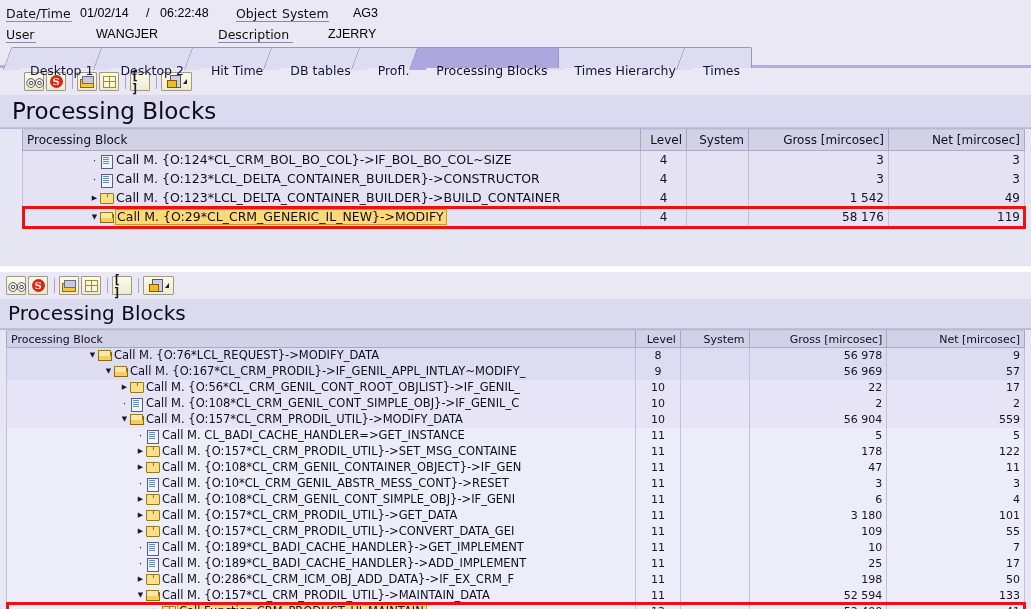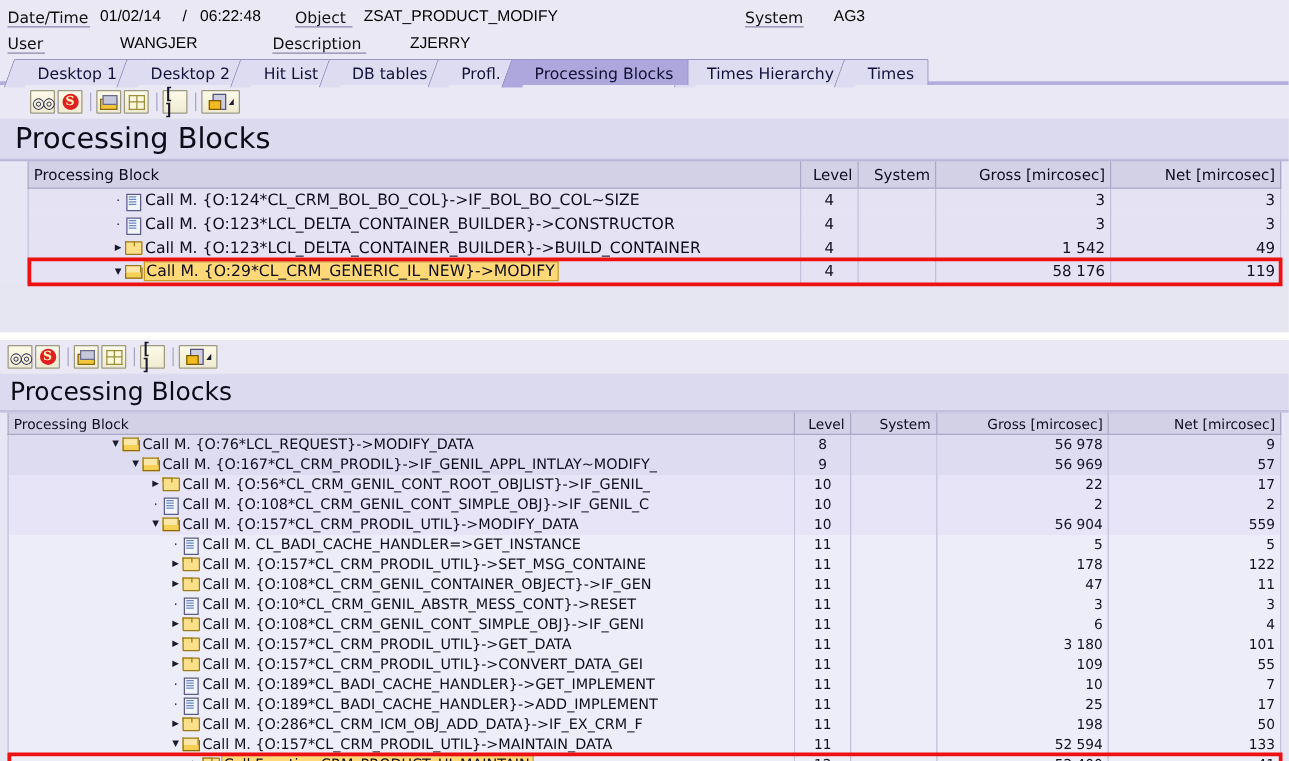--- a/index.html
+++ b/index.html
@@ -48,21 +48,21 @@
     align-items: flex-end;
   }
   .tabbar::after {
     content: ""; position: absolute; left: 0; right: 0; bottom: 0;
     height: 3px; background: #b3aedd;
   }
   .tab {
     position: relative;
     height: 21px;
     margin-right: -1px;
-    padding: 0 11px 0 16px;
+    padding: 12px 11px 0 16px;
     font-size: 12.5px; color: #13123a;
     line-height: 21px;
     background: #dedcf0;
     border-top: 1px solid #9a96c4;
     border-right: 1px solid #9a96c4;
     white-space: nowrap;
     transform: skewX(0deg);
     border-top-right-radius: 2px;
     z-index: 1;
   }
@@ -293,36 +293,35 @@
 
 <div id="panel-top">
 
   <div class="hdr-area">
     <div class="hdr-row">
       <span class="hdr-lbl" style="width:66px">Date/Time</span>
       <span class="hdr-val" style="margin-left:8px;width:66px">01/02/14</span>
       <span class="hdr-val" style="width:14px">/</span>
       <span class="hdr-val" style="width:76px">06:22:48</span>
       <span class="hdr-lbl" style="width:46px">Object</span>
-      <span class="hdr-val" style="margin-left:9px;width:305px">ZSAT_PRODUCT_MODIFY</span>
       <span class="hdr-lbl" style="width:47px">System</span>
       <span class="hdr-val" style="margin-left:24px">AG3</span>
     </div>
     <div class="hdr-row">
       <span class="hdr-lbl" style="width:30px">User</span>
       <span class="hdr-val" style="margin-left:60px;width:122px">WANGJER</span>
       <span class="hdr-lbl" style="width:75px">Description</span>
       <span class="hdr-val" style="margin-left:35px">ZJERRY</span>
     </div>
   </div>
 
   <div class="tabbar" id="tabbar">
       <div class="tab"><span>Desktop 1</span></div>
       <div class="tab"><span>Desktop 2</span></div>
-      <div class="tab"><span>Hit List</span></div>
+      <div class="tab"><span>Hit Time</span></div>
       <div class="tab"><span>DB tables</span></div>
       <div class="tab"><span>Profl.</span></div>
       <div class="tab active"><span>Processing Blocks</span></div>
       <div class="tab"><span>Times Hierarchy</span></div>
       <div class="tab"><span>Times</span></div>
     </div>
 
   <div class="toolbar" id="toolbar-top">
       <div class="tb-btn">
         <span class="ic-find" style="font-family: &quot;DejaVu Sans&quot;, sans-serif;">◎◎</span>

